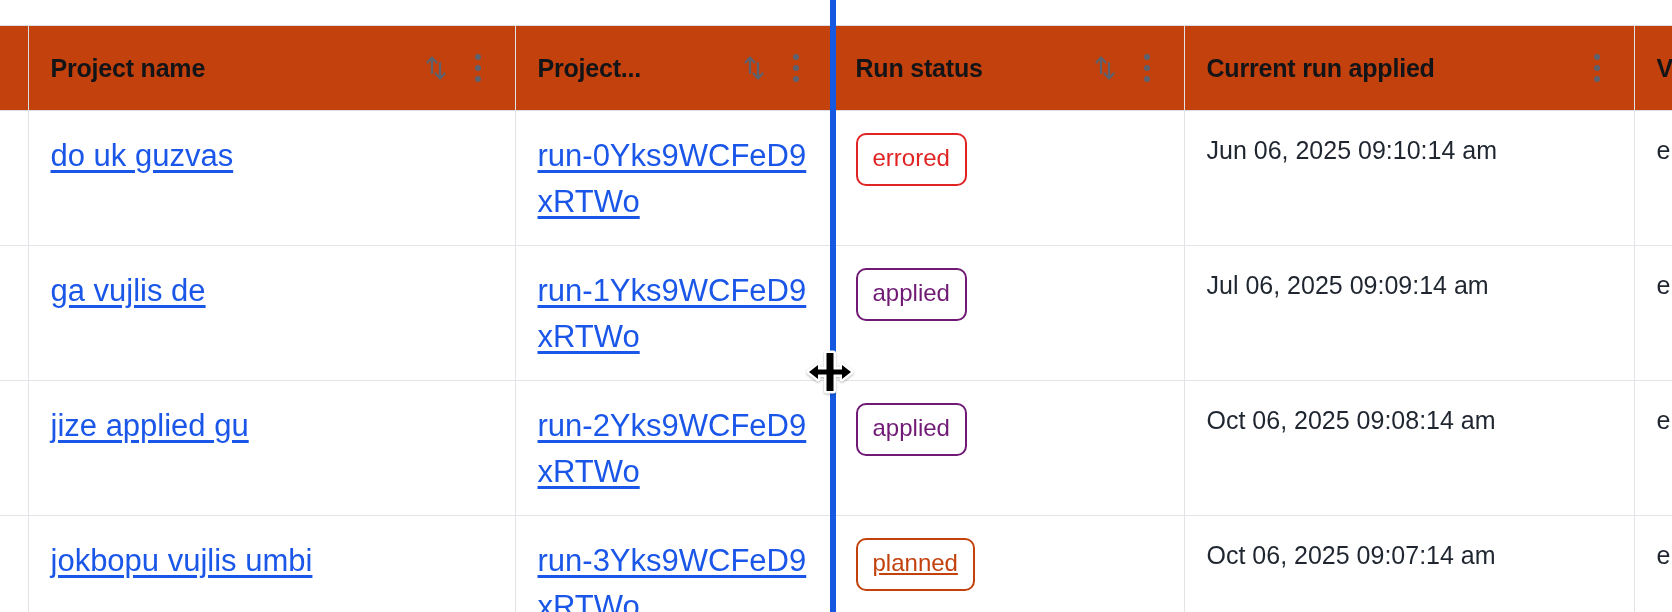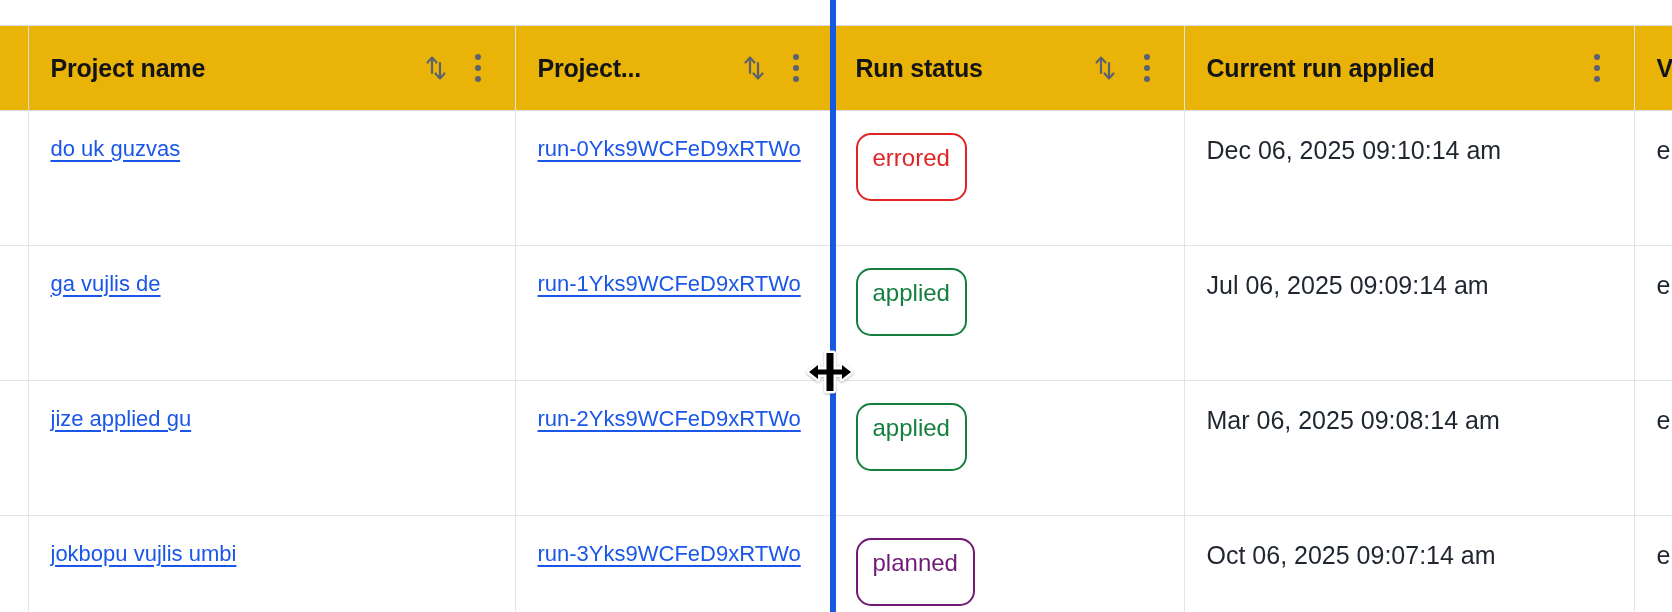--- a/index.html
+++ b/index.html
@@ -28,21 +28,21 @@
   
   col.c-gutter { width: 28px; }
   col.c-proj   { width: 487px; }
   col.c-run    { width: 318px; }
   col.c-status { width: 351px; }
   col.c-applied{ width: 450px; }
   col.c-last   { width: 96px; }
 
   
   thead th {
-    background: #eab308;
+    background: #c2410c;
     height: 85px;
     border-bottom: 1px solid #d9dce1;
     border-top: 1px solid #d9dce1;
     border-right: 1px solid #dfe2e6;
     padding: 0 22px;
     vertical-align: middle;
     text-align: left;
     margin-left: 31px;
   }
   thead th.gutter { padding: 0; border-right: 1px solid #d9dce1; }
@@ -92,47 +92,47 @@
     height: 135px;
     border-bottom: 1px solid #e2e4e8;
     border-right: 1px solid #e2e4e8;
     padding: 22px 22px 0 22px;
     vertical-align: top;
     background: #ffffff;
   }
   tbody td.gutter { padding: 0; border-right: 1px solid #e2e4e8; }
   .link {
     display: inline;
-    font-size: 22px;
+    font-size: 31px;
     color: #1a56e8;
     text-decoration: underline;
     text-underline-offset: 4px;
     line-height: 1.48;
     cursor: pointer;
     word-break: break-all;
   }
   .plain {
     font-size: 25px;
     color: #1f2630;
     line-height: 1.4;
     white-space: nowrap;
   }
   .badge {
     display: inline-block;
     font-size: 24px;
     line-height: 1;
-    padding: 11px 15px 29px 15px;
+    padding: 11px 15px 14px 15px;
     border: 2px solid currentColor;
-    border-radius: 15px;
+    border-radius: 10px;
     background: transparent;
     white-space: nowrap;
   }
   .badge.errored { color: #e02424; }
-  .badge.applied { color: #15803d; }
-  .badge.planned { color: #701a75; }
+  .badge.applied { color: #701a75; }
+  .badge.planned { color: #c2410c; text-decoration: underline; }
 
   
   .resize-line {
     position: absolute;
     top: 0;
     width: 6px;
     height: 612px;
     background: #1459e0;
     z-index: 40;
   }
@@ -259,21 +259,21 @@
           <td>
             <a class="link">do uk guzvas</a>
           </td>
           <td>
             <a class="link">run-0Yks9WCFeD9xRTWo</a>
           </td>
           <td>
             <span class="badge errored">errored</span>
           </td>
           <td>
-            <span class="plain">Dec 06, 2025 09:10:14 am</span>
+            <span class="plain">Jun 06, 2025 09:10:14 am</span>
           </td>
           <td>
             <span class="plain">e</span>
           </td>
         </tr>
 
         <tr>
           <td class="gutter"></td>
           <td>
             <a class="link">ga vujlis de</a>
@@ -297,21 +297,21 @@
           <td>
             <a class="link">jize applied gu</a>
           </td>
           <td>
             <a class="link">run-2Yks9WCFeD9xRTWo</a>
           </td>
           <td>
             <span class="badge applied">applied</span>
           </td>
           <td>
-            <span class="plain">Mar 06, 2025 09:08:14 am</span>
+            <span class="plain">Oct 06, 2025 09:08:14 am</span>
           </td>
           <td>
             <span class="plain">e</span>
           </td>
         </tr>
 
         <tr>
           <td class="gutter"></td>
           <td>
             <a class="link">jokbopu vujlis umbi</a>

